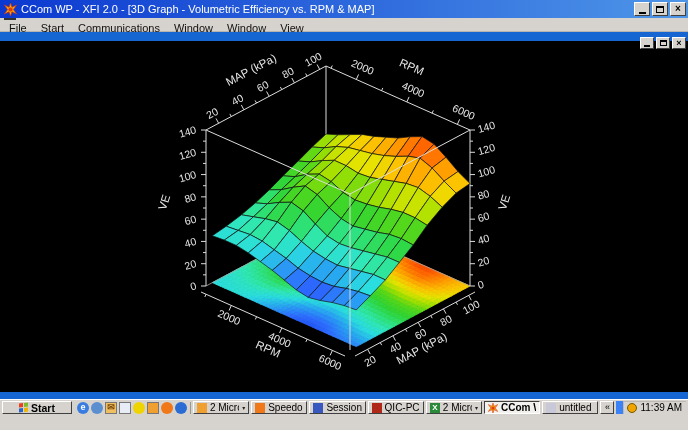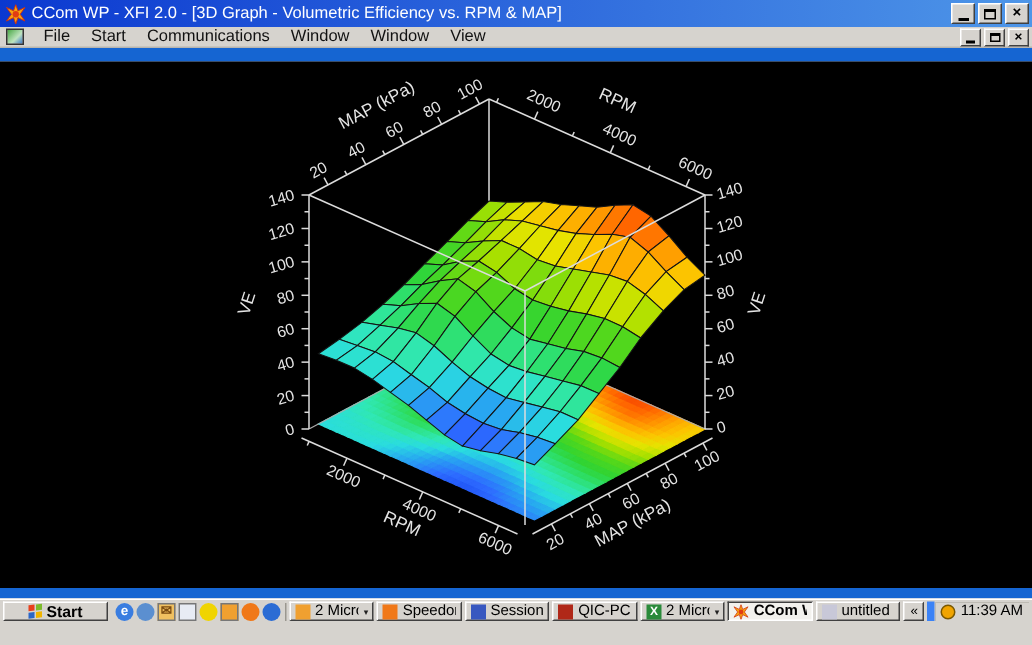--- a/index.html
+++ b/index.html
@@ -20,22 +20,22 @@
   .wbtn{width:16px;height:14px;background:var(--chrome);border:1px solid;
     border-color:#fff #404040 #404040 #fff;display:inline-flex;align-items:center;justify-content:center;
     font-size:10px;font-weight:bold;color:#000;line-height:1;padding:0;}
   .wbtn.small{width:14px;height:12px;font-size:9px;}
   .g-min{display:block;width:7px;height:2px;background:#000;margin-top:8px;}
   .wbtn.small .g-min{margin-top:6px;width:6px;}
   .g-rest{display:block;width:8px;height:7px;border:1px solid #000;border-top-width:2px;}
   .wbtn.small .g-rest{width:7px;height:6px;}
 
   
-  .menu-bar{height:14px;display:flex;align-items:center;background:var(--chrome);padding:0 2px;gap:2px;
-    border-bottom:1px solid #b8b5ae;}
+  .menu-bar{height:14px;display:flex;align-items:flex-start;background:var(--chrome);padding:0 2px;gap:2px;
+    border-bottom:1px solid #b8b5ae;flex-direction:column;}
   .child-icon{width:12px;height:11px;border:1px solid #333;
     background:linear-gradient(135deg,#49a845,#bfe4c0 60%,#3a78c8);margin:0 4px 0 2px;}
   .menu-items{display:flex;align-items:center;height:100%;}
   .menu-item{font-size:11px;color:#111;padding:0 7px;line-height:13px;}
 
   
   .strip{width:100%;background:var(--strip);}
   .strip.top{height:9px;} .strip.bottom{height:7px;}
   .plot-area{width:688px;height:351px;background:var(--plot-bg);overflow:hidden;}
   #plot-svg{display:block;}
@@ -65,21 +65,21 @@
     padding:0 3px;background:var(--chrome);border:1px solid;border-color:#fff #404040 #404040 #fff;
     font-size:10px;color:#000;}
   .task-btn.active{border-color:#404040 #fff #fff #404040;background:#f2f1ed;font-weight:bold;}
   .task-icon{width:10px;height:10px;flex:none;display:inline-flex;align-items:center;justify-content:center;
     font-size:8px;font-weight:bold;color:#fff;}
   .task-label{flex:1;min-width:0;overflow:hidden;white-space:nowrap;text-align:left;}
   .dd{flex:none;font-size:6px;color:#222;}
   .chevron{flex:none;width:14px;height:13px;background:var(--chrome);border:1px solid;
     border-color:#fff #404040 #404040 #fff;font-size:9px;line-height:1;padding:0;}
   .tray{flex:none;display:flex;align-items:center;gap:3px;height:13px;padding:0 4px;
-    border-left:5px solid #3b82f6;box-shadow:inset 1px 1px 0 #bdbab3;}
+    border-left:7px solid #3b82f6;box-shadow:inset 1px 1px 0 #bdbab3;}
   .clock-icon{width:10px;height:10px;border-radius:50%;background:#f0a400;border:1px solid #7a5800;display:inline-block;}
   .clock{font-size:10px;color:#000;white-space:nowrap;}
 </style>
 </head>
 <body>
 
 <div class="screen">
 
   <div class="title-bar">
     <span class="app-icon">

